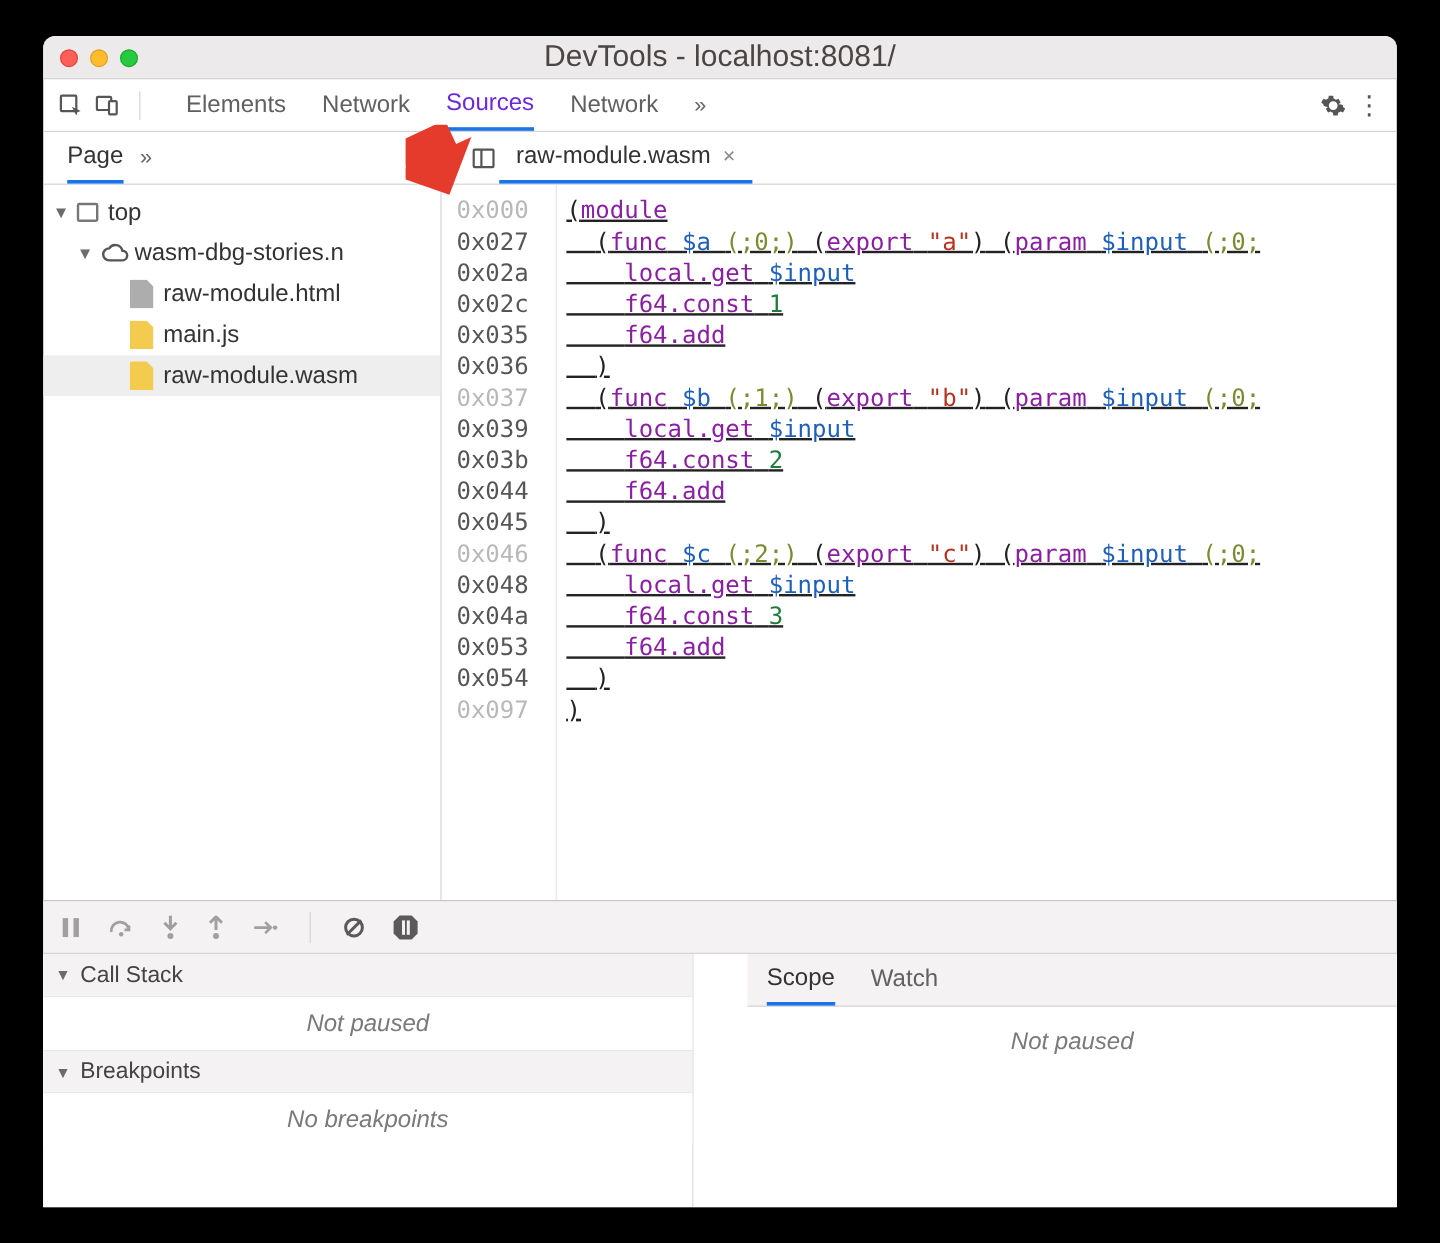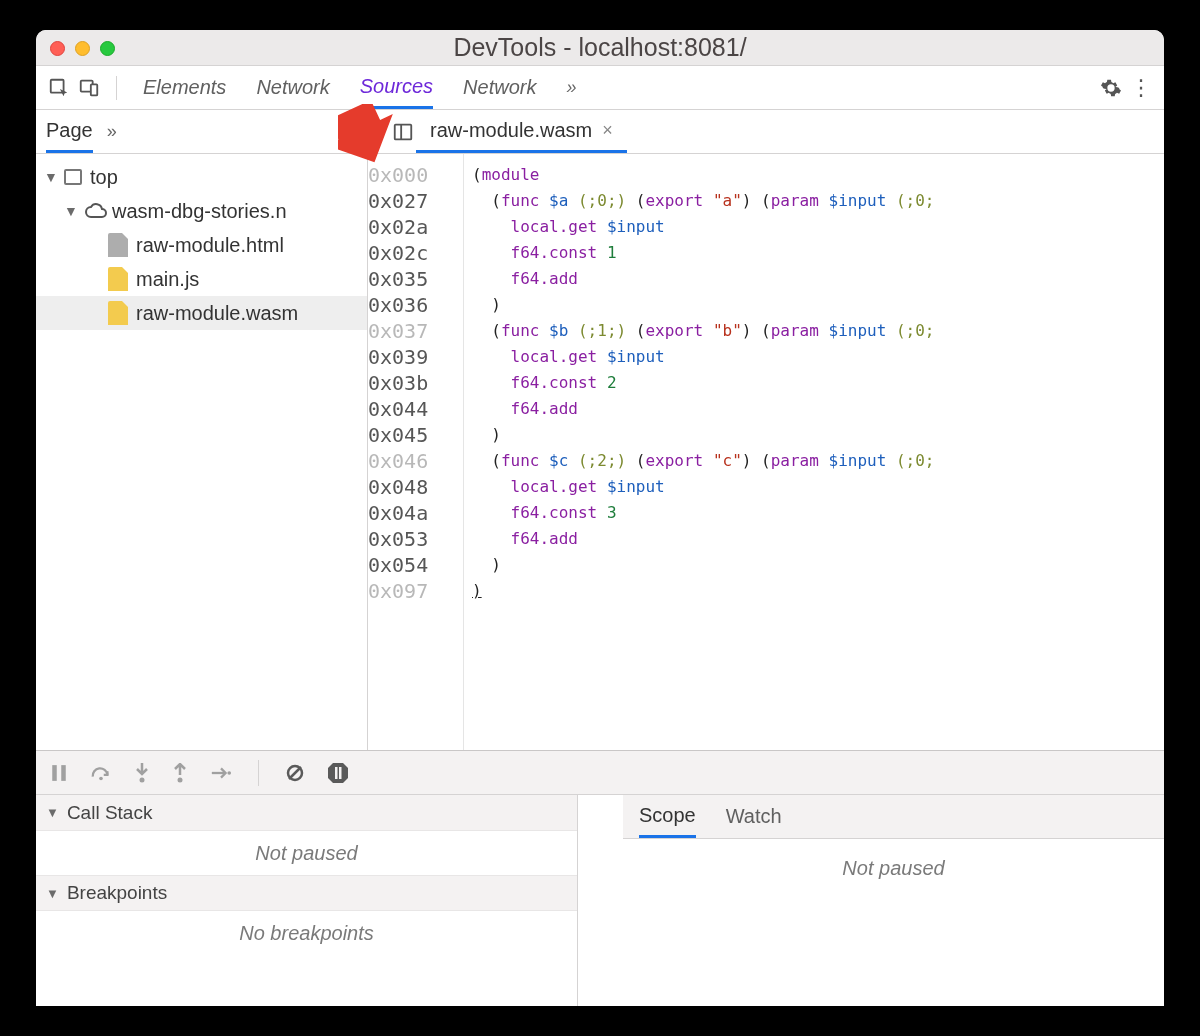--- a/index.html
+++ b/index.html
@@ -44,34 +44,34 @@
     border-bottom: 1px solid #d5d3d3;
     display: flex;
     align-items: center;
     padding: 0 10px;
     font-size: 20px;
     color: #555;
     gap: 4px;
   }
   .tb-icon { width:26px; height:26px; display:inline-flex; align-items:center; justify-content:center; color:#555; }
   .tb-sep { width:1px; height:24px; background:#d5d3d3; margin:0 10px; }
-  .tabset { display:flex; gap:30px; align-items:flex-start; height:100%; margin-left:12px;font-style:italic;}
+  .tabset { display:flex; gap:30px; align-items:flex-start; height:100%; margin-left:24px;}
   .tab { height:100%; display:flex; align-items:center; color:#606060; cursor:default; }
   .tab.active { color:#6d28d9; border-bottom:3px solid #1a73e8; font-weight:500; }
   .spacer { flex:1; }
   
   .secondbar {
     height: 44px;
     border-bottom: 1px solid #d5d3d3;
     display: flex;
     align-items: stretch;
     font-size: 20px;
     color:#555;
   }
-  .leftpanel-tabs { width:332px; border-right:1px solid #b91c1c; display:flex; align-items:center; padding-left:10px;}
+  .leftpanel-tabs { width:332px; border-right:1px solid #b91c1c; display:flex; align-items:center; padding-left:20px;}
   .ptab { height:100%; display:flex; align-items:center; margin-right:14px; }
   .ptab.active { color:#333; border-bottom:3px solid #1a73e8; }
   .chev { font-size:18px; color:#666; }
   .more-v { margin-left:auto; margin-right:10px; color:#666; }
   .editor-tabs { flex:1; display:flex; align-items:center; position:relative; }
   .editor-tabs .filetab { height:100%; display:flex; align-items:center; padding:0 14px; gap:10px; border-bottom:3px solid #1a73e8; color:#333;}
   .closex { color:#888; font-size:18px; }
   
   .redarrow {
     position:absolute;
@@ -91,28 +91,28 @@
   .ficon { width:20px; height:24px; display:inline-block; }
   .ficon.page { border:2px solid #777; border-radius:2px; width:18px; height:16px;}
   .ficon.cloud svg { width:24px; height:24px; }
   .ficon.gray { background:#adadad; border-radius:2px 2px 0 0; clip-path: polygon(0 0,70% 0,100% 25%,100% 100%,0 100%);}
   .ficon.yel  { background:#f3cb4e; border-radius:2px 2px 0 0; clip-path: polygon(0 0,70% 0,100% 25%,100% 100%,0 100%);}
   .fname { white-space:nowrap; overflow:hidden; text-overflow:clip; }
   
   .editor { flex:1; display:flex; flex-direction:column; min-width:0;}
   .codewrap { flex:1; display:flex; overflow:hidden; }
   .gutter {
-    width:96px; text-align:left; padding:8px 10px 8px 0;
+    width:96px; text-align:center; padding:8px 10px 8px 0;
     font-family: Menlo, monospace; font-size:20px; color:#565656; line-height:26px;
     border-right:1px solid #e5e5e5; background:#fff;
   }
   .gutter .faint { color:#b8b8b8; }
   .code {
-    flex:1; padding:8px 0 8px 8px; font-family:Menlo,monospace; font-size:16px;
-    line-height:26px; white-space:pre; overflow:hidden; color:#222;
+    flex:1; padding:8px 0 8px 8px; font-family:Menlo,monospace; font-size:20px;
+    line-height:26px; white-space:pre; overflow:hidden; color:#222;text-decoration:underline;
   }
   .k-punc { color:#222; }
   .k-kw   { color:#8a1fa1; } 
   .k-var  { color:#1e5fbc; } 
   .k-com  { color:#7c8a30; } 
   .k-str  { color:#b8321e; } 
   .k-num  { color:#1e7d3b; } 
   .statusbar {
     height:44px; border-top:1px solid #d5d3d3;
     display:flex; align-items:center; justify-content:space-between;

